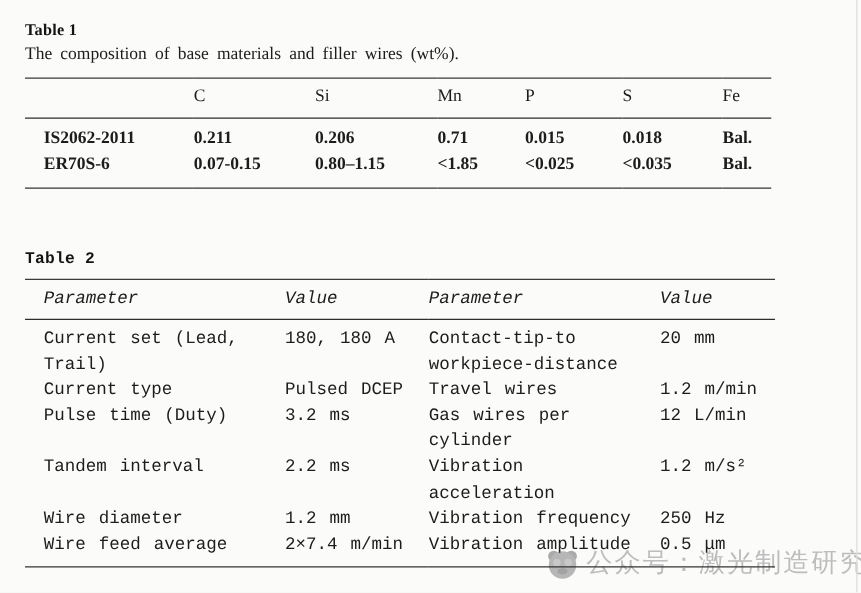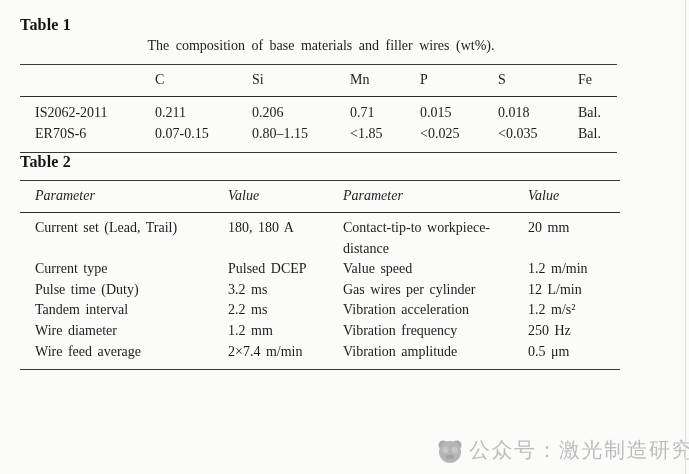--- a/index.html
+++ b/index.html
@@ -22,31 +22,30 @@
     background: #ddddd9;
   }
   .content {
     position: absolute;
     left: 20px; top: 0;
     width: 602px;
     z-index: 1;
   }
   .tbl-title {
     margin: 16px 0 0 0;
-    font-size: 16px;
+    font-size: 13px;
     font-weight: bold;
     color: #141414;
     letter-spacing: 0.2px;
   }
   .caption {
     margin: 4px 0 0 0;
     font-size: 14px;
     color: #1c1c1c;
     word-spacing: 3px;
-    text-align: center;
   }
   table {
     border-collapse: collapse;
     table-layout: fixed;
     border-top: 1.5px solid #3a3a3a;
     border-bottom: 1.5px solid #353535;
   }
   .tbl1 { width: 597px; margin-top: 10px; }
   .tbl2 { width: 600px; margin-top: 9px; }
   th, td {
@@ -58,21 +57,21 @@
     color: #1c1c1c;
     word-spacing: 2px;
   }
   thead th {
     border-bottom: 1.7px solid #2d2d2d;
     padding-top: 8px;
     padding-bottom: 9px;
     line-height: 14px;
   }
   .tbl2 thead th { font-style: italic; }
-  .tbl1 tbody td { line-height: 21px; }
+  .tbl1 tbody td { line-height: 21px; font-weight: bold; }
   .tbl2 tbody td { line-height: 20.6px; }
   tbody tr.first td { padding-top: 5px; }
   .tbl1 tbody tr.last td { padding-bottom: 8px; }
   .tbl2 tbody tr.last td { padding-bottom: 7px; }
   .col-indent { padding-left: 15px; }
   
   .watermark {
     position: absolute;
     left: 436px; top: 436px;
     z-index: 0;
@@ -150,21 +149,21 @@
             <td>0.80–1.15</td>
             <td>&lt;1.85</td>
             <td>&lt;0.025</td>
             <td>&lt;0.035</td>
             <td>Bal.</td>
           </tr>
         </tbody>
       </table>
     </section>
 
-    <section style="">
+    <section style="margin-top:48px;font-family:Liberation Mono, monospace;">
       <h3 class="tbl-title" style="margin-top:0;">Table 2</h3>
       <table class="tbl2">
         <colgroup>
           <col style="width:208px">
             <col style="width:115px">
             <col style="width:185px">
             <col style="width:92px">
         </colgroup>
         <thead>
           <tr>
@@ -177,21 +176,21 @@
         <tbody>
           <tr class="first">
             <td class="col-indent">Current set (Lead, Trail)</td>
             <td>180, 180 A</td>
             <td>Contact-tip-to workpiece-distance</td>
             <td>20 mm</td>
           </tr>
           <tr>
             <td class="col-indent">Current type</td>
             <td>Pulsed DCEP</td>
-            <td>Value speed</td>
+            <td>Travel wires</td>
             <td>1.2 m/min</td>
           </tr>
           <tr>
             <td class="col-indent">Pulse time (Duty)</td>
             <td>3.2 ms</td>
             <td>Gas wires per cylinder</td>
             <td>12 L/min</td>
           </tr>
           <tr>
             <td class="col-indent">Tandem interval</td>

